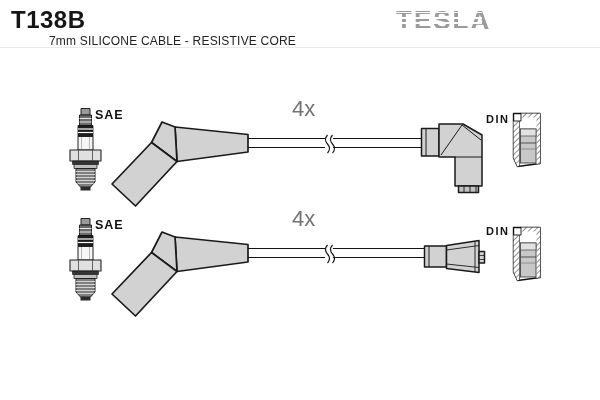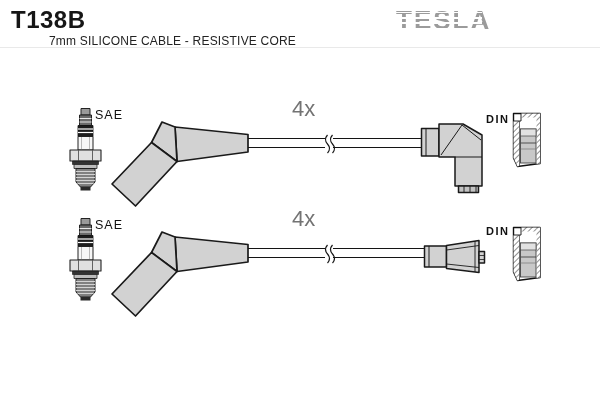--- a/index.html
+++ b/index.html
@@ -8,21 +8,21 @@
     font-family:"Liberation Sans", sans-serif;overflow:hidden;
   }
   .abs{position:absolute;}
   #part-number{left:11px;top:6px;font-size:24px;font-weight:bold;letter-spacing:.5px;color:#161616;}
   #subtitle{left:12px;top:34px;font-size:12px;color:#222;letter-spacing:.2px;margin-left:37px;}
   #header-rule{left:0;top:47px;width:600px;height:1px;background:#e9e9e9;}
   #brand{left:396px;top:6px;width:86px;height:28px;}
   #brand-text{font-size:26px;font-weight:bold;letter-spacing:2px;color:#9b9b9b;line-height:28px;}
   #brand-stripes{position:absolute;left:0;top:2px;width:86px;height:26px;
     background:repeating-linear-gradient(to bottom,transparent 0 3.5px,#ffffff 3.5px 5.5px);}
-  .sae-label{font-size:12.5px;font-weight:normal;letter-spacing:1px;color:#111;}
+  .sae-label{font-size:12.5px;font-weight:bold;letter-spacing:1px;color:#111;}
   #sae-1{left:95px;top:108px;} #sae-2{left:95px;top:218px;}
   .qty-label{font-size:22px;color:#737373;}
   #qty-1{left:292px;top:96px;} #qty-2{left:292px;top:206px;}
   .din-label{font-size:11px;font-weight:bold;letter-spacing:1.5px;color:#111;text-align:center;}
   #din-1{left:486px;top:113px;} #din-2{left:486px;top:225px;}
   svg{display:block;}
 </style>
 </head>
 <body>
 

